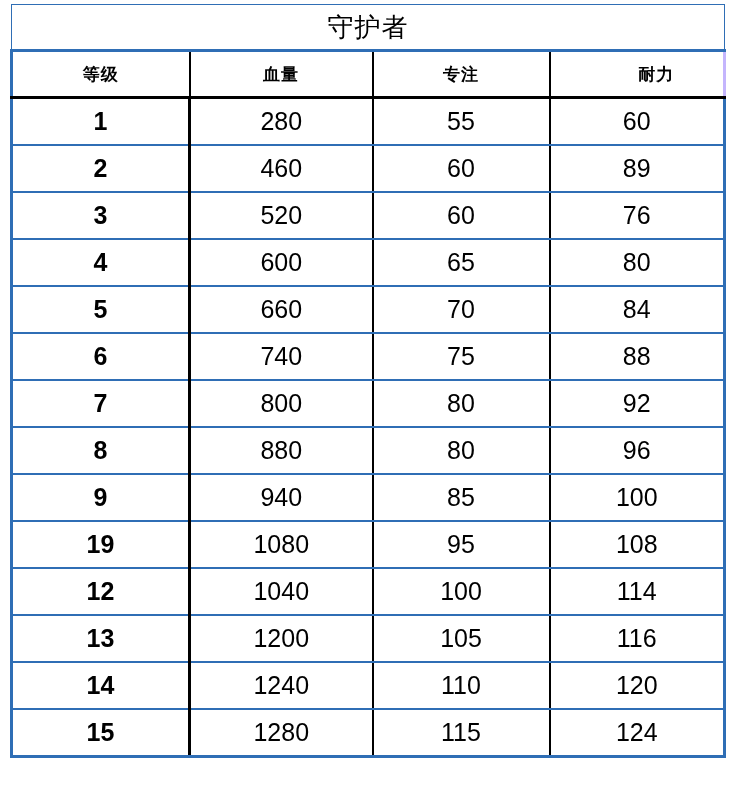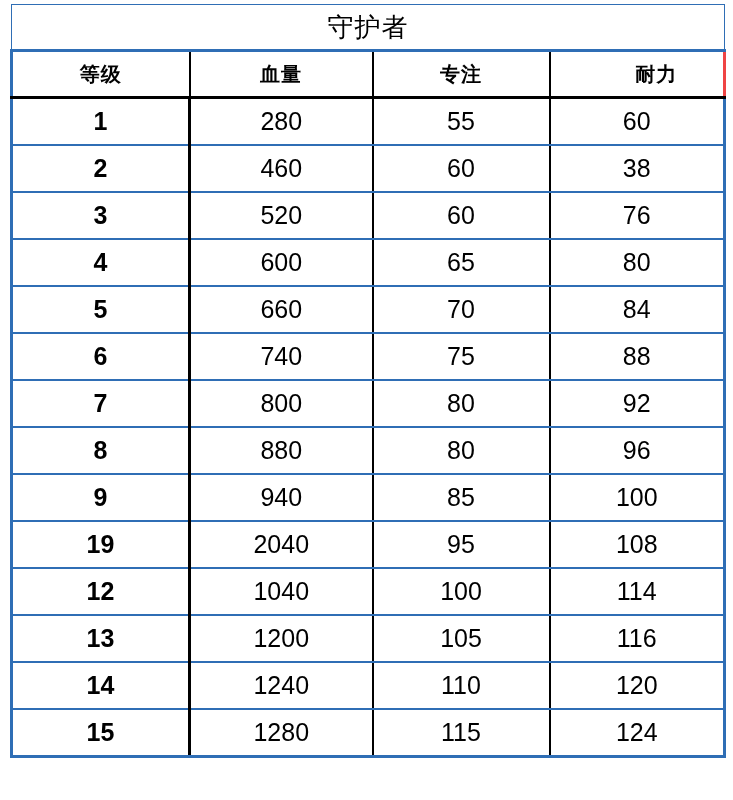--- a/index.html
+++ b/index.html
@@ -43,34 +43,34 @@
     font-size: 26px;
     font-weight: normal;
     border: 1px solid #2f6eb5;
     border-bottom: 3px solid #2f6eb5;
     background: #ffffff;
     letter-spacing: 1px;
   }
   
   .head-cell {
     height: 44px;
-    font-size: 20px;
+    font-size: 17px;
     font-weight: bold;
     background: #ffffff;
     border-top: 3px solid #2f6eb5;
     border-bottom: 3px solid #000000;
     border-left: 2px solid #2f6eb5;
     border-right: 2px solid #000000;
     letter-spacing: 1px;
   }
   .head-cell.first {
     border-left: 3px solid #2f6eb5;
   }
   .head-cell.last {
-    border-right: 3px solid #ef4444;
+    border-right: 3px solid #c4b5fd;
     padding-left: 39px;
   }
   
   .body-cell {
     height: 45px;
     font-size: 25px;
     background: #ffffff;
     border-bottom: 2px solid #2f6eb5;
     border-right: 2px solid #000000;
     border-left: 0;
@@ -118,21 +118,21 @@
         <tr>
           <td class="body-cell level">1</td>
           <td class="body-cell">280</td>
           <td class="body-cell">55</td>
           <td class="body-cell last">60</td>
         </tr>
         <tr>
           <td class="body-cell level">2</td>
           <td class="body-cell">460</td>
           <td class="body-cell">60</td>
-          <td class="body-cell last">38</td>
+          <td class="body-cell last">89</td>
         </tr>
         <tr>
           <td class="body-cell level">3</td>
           <td class="body-cell">520</td>
           <td class="body-cell">60</td>
           <td class="body-cell last">76</td>
         </tr>
         <tr>
           <td class="body-cell level">4</td>
           <td class="body-cell">600</td>
@@ -164,21 +164,21 @@
           <td class="body-cell last">96</td>
         </tr>
         <tr>
           <td class="body-cell level">9</td>
           <td class="body-cell">940</td>
           <td class="body-cell">85</td>
           <td class="body-cell last">100</td>
         </tr>
         <tr>
           <td class="body-cell level">19</td>
-          <td class="body-cell">2040</td>
+          <td class="body-cell">1080</td>
           <td class="body-cell">95</td>
           <td class="body-cell last">108</td>
         </tr>
         <tr>
           <td class="body-cell level">12</td>
           <td class="body-cell">1040</td>
           <td class="body-cell">100</td>
           <td class="body-cell last">114</td>
         </tr>
         <tr>

